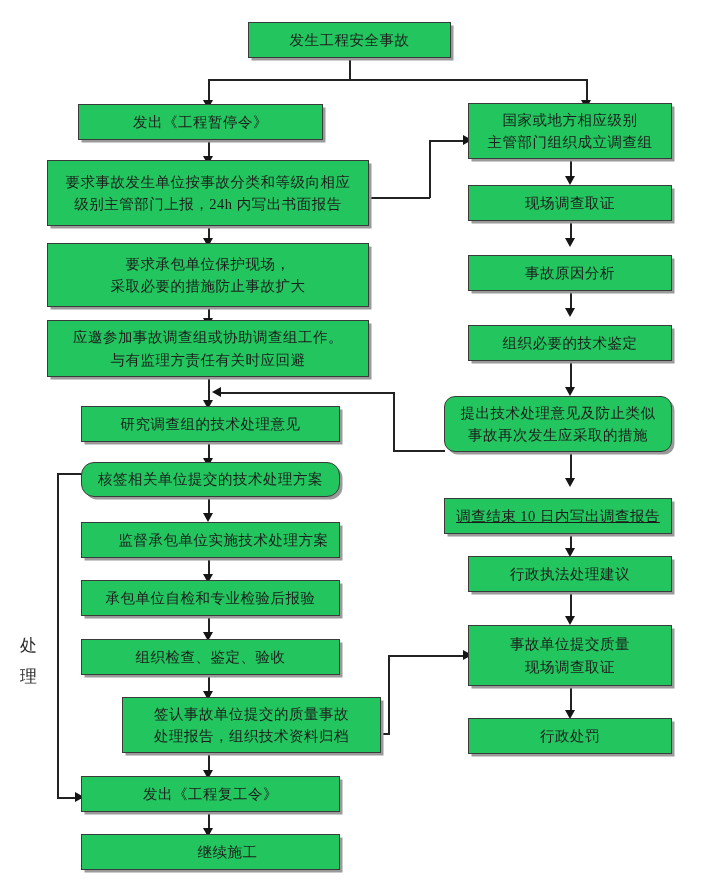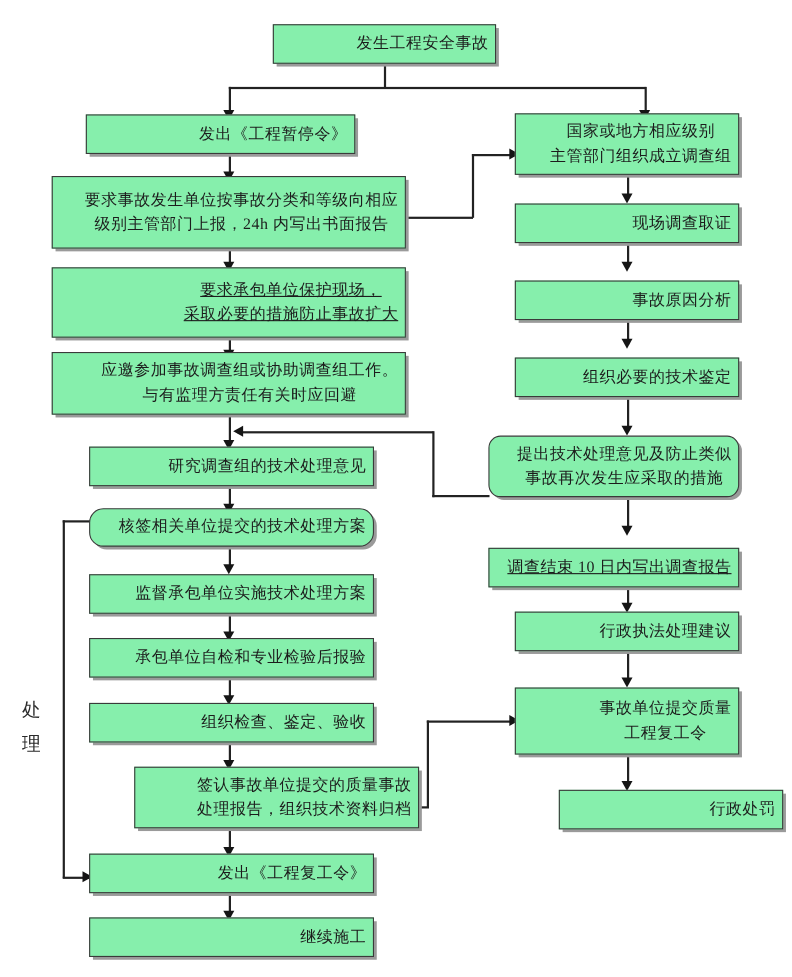--- a/index.html
+++ b/index.html
@@ -15,26 +15,26 @@
     position: relative;
     width: 720px;
     height: 888px;
     background: #ffffff;
     overflow: hidden;
   }
   
   .node {
     position: absolute;
     box-sizing: border-box;
-    background: #86efac;
+    background: #22c55e;
     border: 1.6px solid #3a3a3a;
     box-shadow: 3px 3px 0 -0.5px #9a9a9a;
     display: flex;
     align-items: center;
-    justify-content: flex-end;
+    justify-content: center;
     text-align: center;
     color: #1c1c1c;
     font-size: 14.5px;
     line-height: 1.55;
     letter-spacing: 0.5px;
     padding: 2px 6px;
     z-index: 3;
   }
   .node .txt {
     display: block;
@@ -182,21 +182,21 @@
 
   <div class="node" style="left:78px; top:104px; width:245px; height:36px;">
     <span class="txt">发出《工程暂停令》</span>
   </div>
 
   <div class="node" style="left:47px; top:160px; width:322px; height:66px;">
     <span class="txt">要求事故发生单位按事故分类和等级向相应
 级别主管部门上报，24h 内写出书面报告</span>
   </div>
 
-  <div class="node" style="left:47px; top:243px; width:322px; height:64px;text-decoration:underline;">
+  <div class="node" style="left:47px; top:243px; width:322px; height:64px;">
     <span class="txt">要求承包单位保护现场，
 采取必要的措施防止事故扩大</span>
   </div>
 
   <div class="node" style="left:47px; top:320px; width:322px; height:57px;">
     <span class="txt">应邀参加事故调查组或协助调查组工作。
 与有监理方责任有关时应回避</span>
   </div>
 
   <div class="node" style="left:81px; top:406px; width:259px; height:36px;">
@@ -257,24 +257,24 @@
   <div class="node" style="left:444px; top:498px; width:228px; height:36px;text-decoration:underline;">
     <span class="txt">调查结束 10 日内写出调查报告</span>
   </div>
 
   <div class="node" style="left:468px; top:556px; width:204px; height:36px;">
     <span class="txt">行政执法处理建议</span>
   </div>
 
   <div class="node" style="left:468px; top:625px; width:204px; height:61px;">
     <span class="txt">事故单位提交质量
-工程复工令</span>
-  </div>
-
-  <div class="node" style="left:468px; top:718px; width:204px; height:36px;margin-left:40px;">
+现场调查取证</span>
+  </div>
+
+  <div class="node" style="left:468px; top:718px; width:204px; height:36px;">
     <span class="txt">行政处罚</span>
   </div>
 
   <div class="side-label" style="left:14px; top:630px;">
     <span class="ch">处</span>
     <span class="ch">理</span>
   </div>
 
 </div>
 

